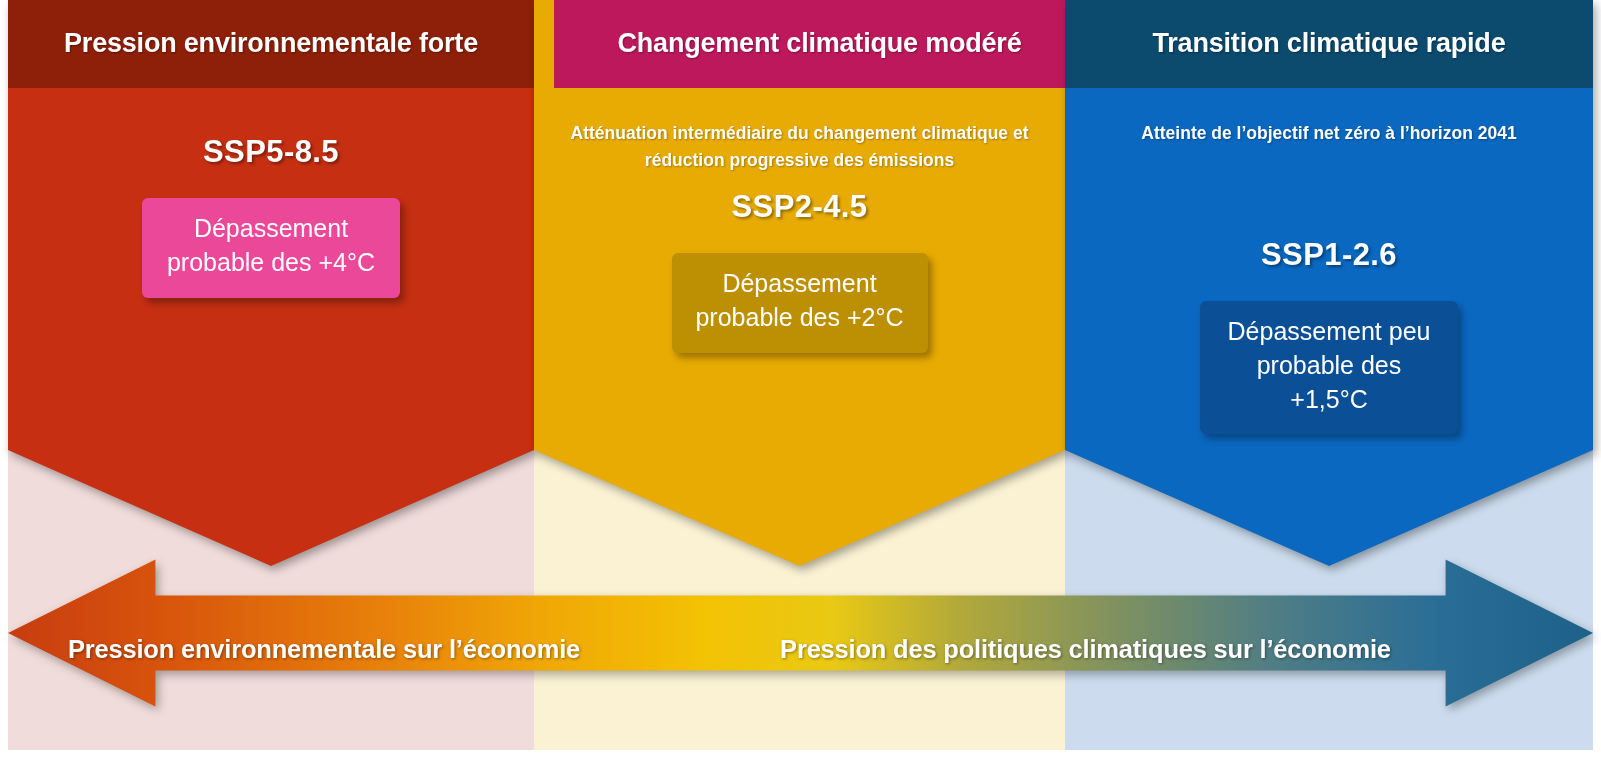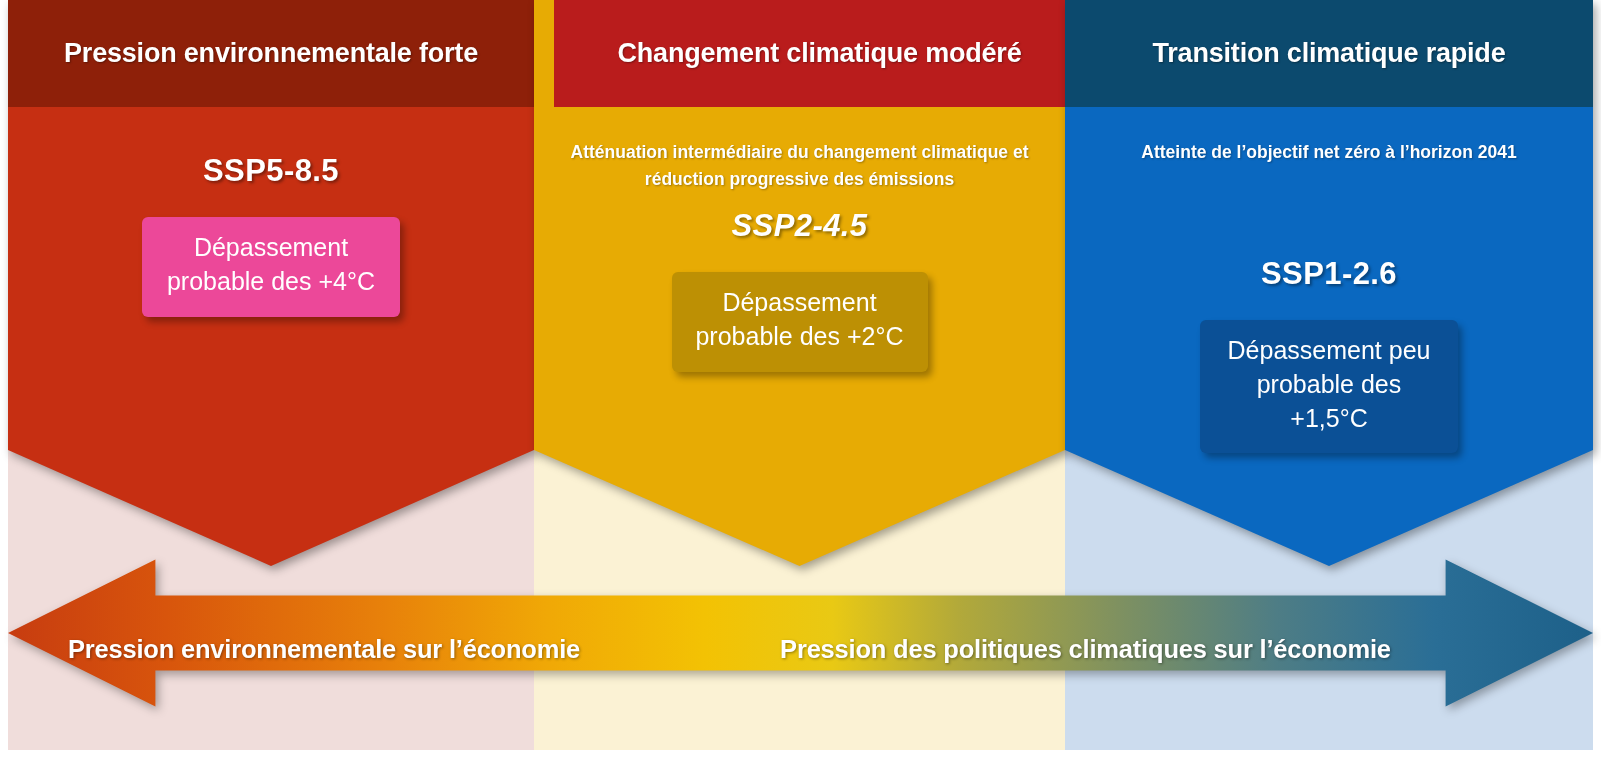--- a/index.html
+++ b/index.html
@@ -64,36 +64,36 @@
   }
   .col-1 .col-body { background: #c62f12; }
   .col-2 .col-body { background: #e7ab04; }
   .col-3 .col-body { background: #0a68c0; }
 
   
   .col-header {
     position: relative;
     z-index: 2;
     width: 100%;
-    height: 107px;
+    height: 88px;
     box-sizing: border-box;
     display: flex;
     align-items: center;
     justify-content: center;
     text-align: center;
     padding: 8px 26px;
     color: #ffffff;
     font-weight: bold;
     font-size: 27px;
     line-height: 1.18;
     letter-spacing: -0.2px;
     text-shadow: 1px 1px 2px rgba(0,0,0,0.35);
   }
   .col-1 .col-header { background: #8e2009; }
-  .col-2 .col-header { background: #b91c1c; margin-left: 40px; }
+  .col-2 .col-header { background: #be185d; margin-left: 40px; }
   .col-3 .col-header { background: #0c4a6e; }
 
   
   .col-desc {
     position: relative;
     z-index: 2;
     width: 100%;
     box-sizing: border-box;
     padding: 32px 22px 0 22px;
     text-align: center;
@@ -110,21 +110,21 @@
     z-index: 2;
     width: 100%;
     text-align: center;
     color: #ffffff;
     font-size: 31px;
     font-weight: bold;
     letter-spacing: 0.4px;
     text-shadow: 2px 2px 3px rgba(0,0,0,0.38);
   }
   .col-1 .col-code { margin-top: 46px; }
-  .col-2 .col-code { margin-top: 15px; font-style: italic; }
+  .col-2 .col-code { margin-top: 15px; }
   .col-3 .col-code { margin-top: 90px; }
 
   
   .col-callout {
     position: relative;
     z-index: 2;
     margin-top: 28px;
     box-sizing: border-box;
     padding: 14px 22px 18px 22px;
     text-align: center;

